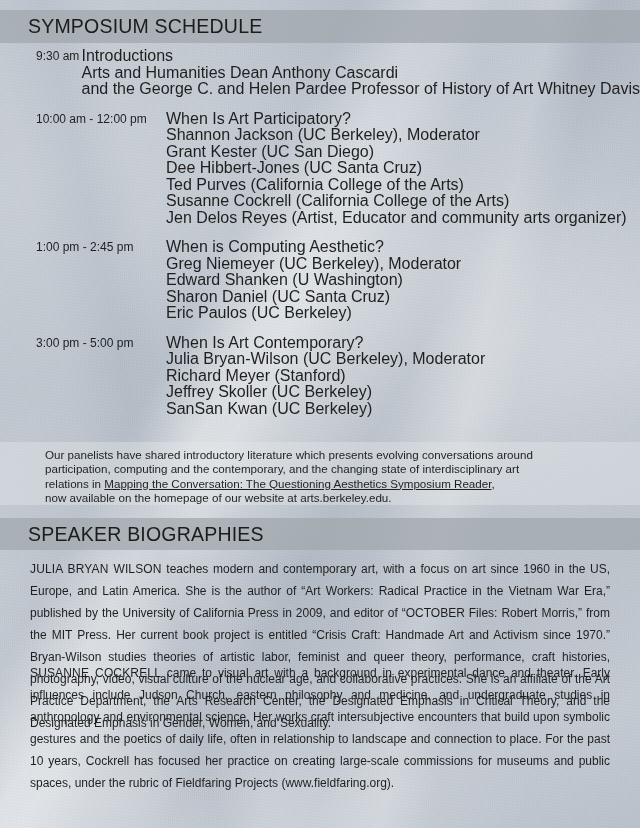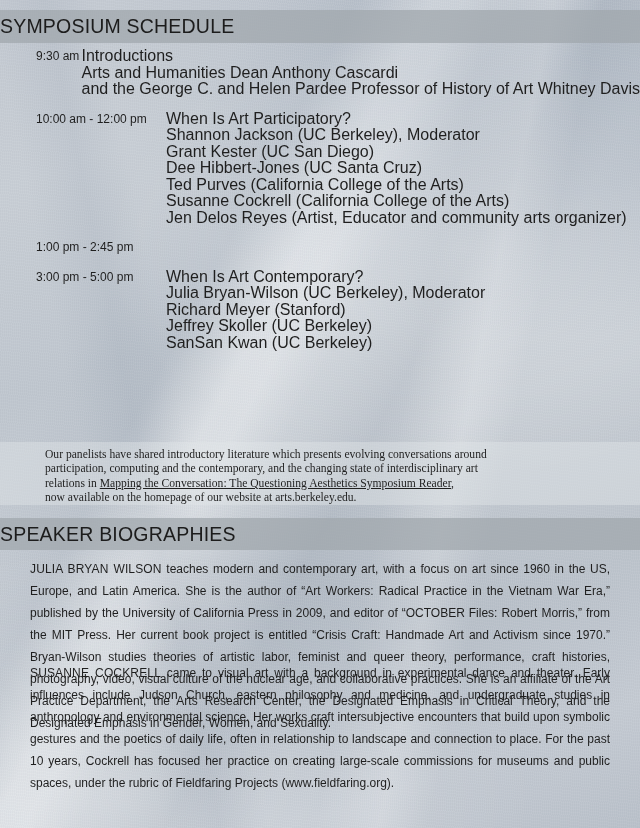--- a/index.html
+++ b/index.html
@@ -86,20 +86,21 @@
     left: 0;
     width: 640px;
     background: rgba(160,166,172,0.72);
     display: flex;
     align-items: center;
   }
   .section-bar .bar-title {
     font-size: 19.5px;
     letter-spacing: 0.2px;
     color: #1c1c1c;
+    padding-left: 28px;
     font-weight: 400;
     white-space: nowrap;
   }
 
   #bar-schedule { top: 10px; height: 33px; }
   #bar-bios     { top: 518px; height: 32px; }
 
   
   .schedule {
     position: absolute;
@@ -139,21 +140,20 @@
     background: rgba(226,230,234,0.42);
   }
   #intro-text {
     position: absolute;
     left: 45px;
     top: 448px;
     width: 530px;
     font-size: 11.6px;
     line-height: 14.3px;
     color: #1f1f1f;
-    font-family: Liberation Serif, serif;
   }
   #intro-text .ul { text-decoration: underline; text-align: center; }
 
   
   .bio {
     position: absolute;
     left: 30px;
     width: 580px;
     font-size: 12px;
     line-height: 22px;
@@ -198,20 +198,27 @@
             <div class="line">Shannon Jackson (UC Berkeley), Moderator</div>
             <div class="line">Grant Kester (UC San Diego)</div>
             <div class="line">Dee Hibbert-Jones (UC Santa Cruz)</div>
             <div class="line">Ted Purves (California College of the Arts)</div>
             <div class="line">Susanne Cockrell (California College of the Arts)</div>
             <div class="line">Jen Delos Reyes (Artist, Educator and community arts organizer)</div>
           </div>
         </div>
         <div class="sched-row">
           <div class="sched-time">1:00 pm - 2:45 pm</div>
+          <div class="sched-items">
+            <div class="line">When is Computing Aesthetic?</div>
+            <div class="line">Greg Niemeyer (UC Berkeley), Moderator</div>
+            <div class="line">Edward Shanken (U Washington)</div>
+            <div class="line">Sharon Daniel (UC Santa Cruz)</div>
+            <div class="line">Eric Paulos (UC Berkeley)</div>
+          </div>
         </div>
         <div class="sched-row">
           <div class="sched-time">3:00 pm - 5:00 pm</div>
           <div class="sched-items">
             <div class="line">When Is Art Contemporary?</div>
             <div class="line">Julia Bryan-Wilson (UC Berkeley), Moderator</div>
             <div class="line">Richard Meyer (Stanford)</div>
             <div class="line">Jeffrey Skoller (UC Berkeley)</div>
             <div class="line">SanSan Kwan (UC Berkeley)</div>
           </div>

